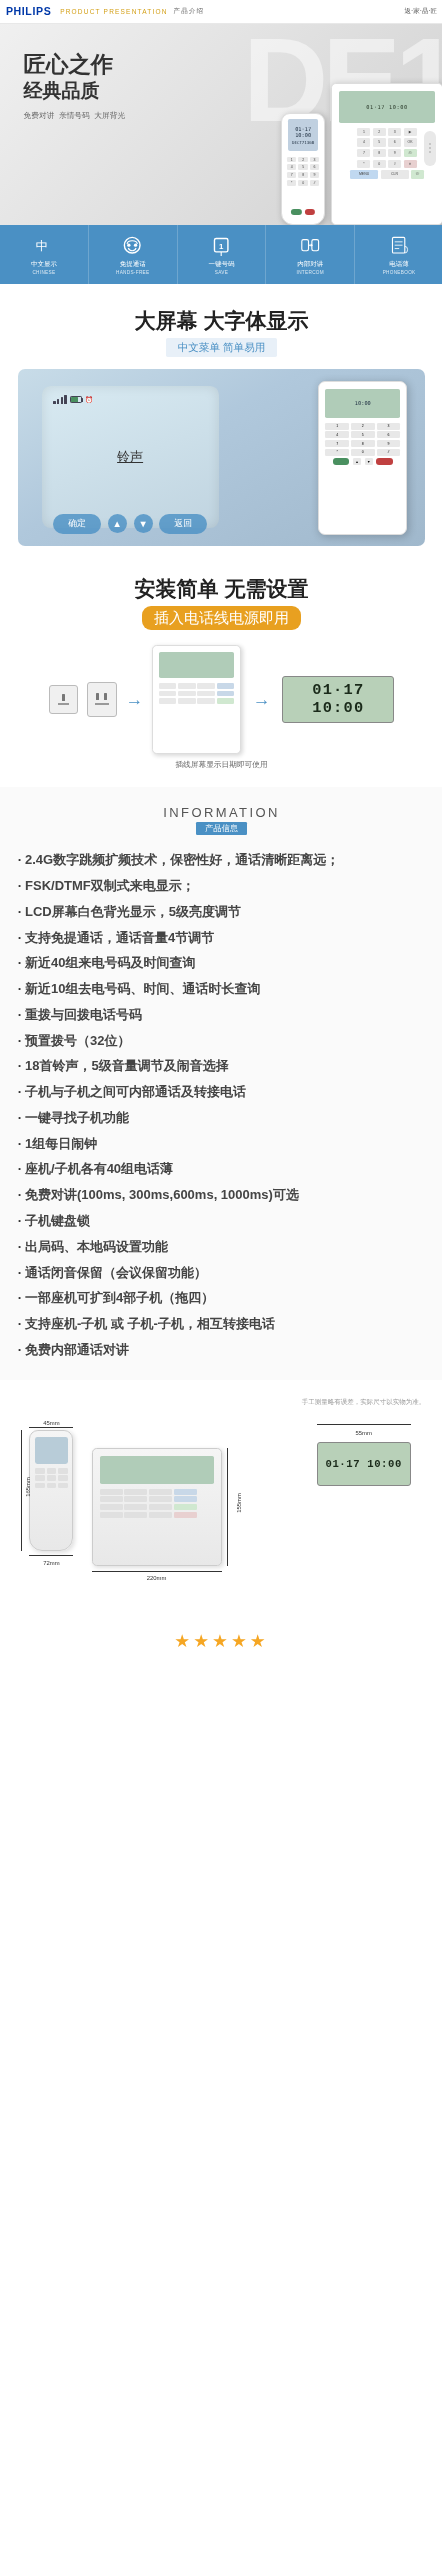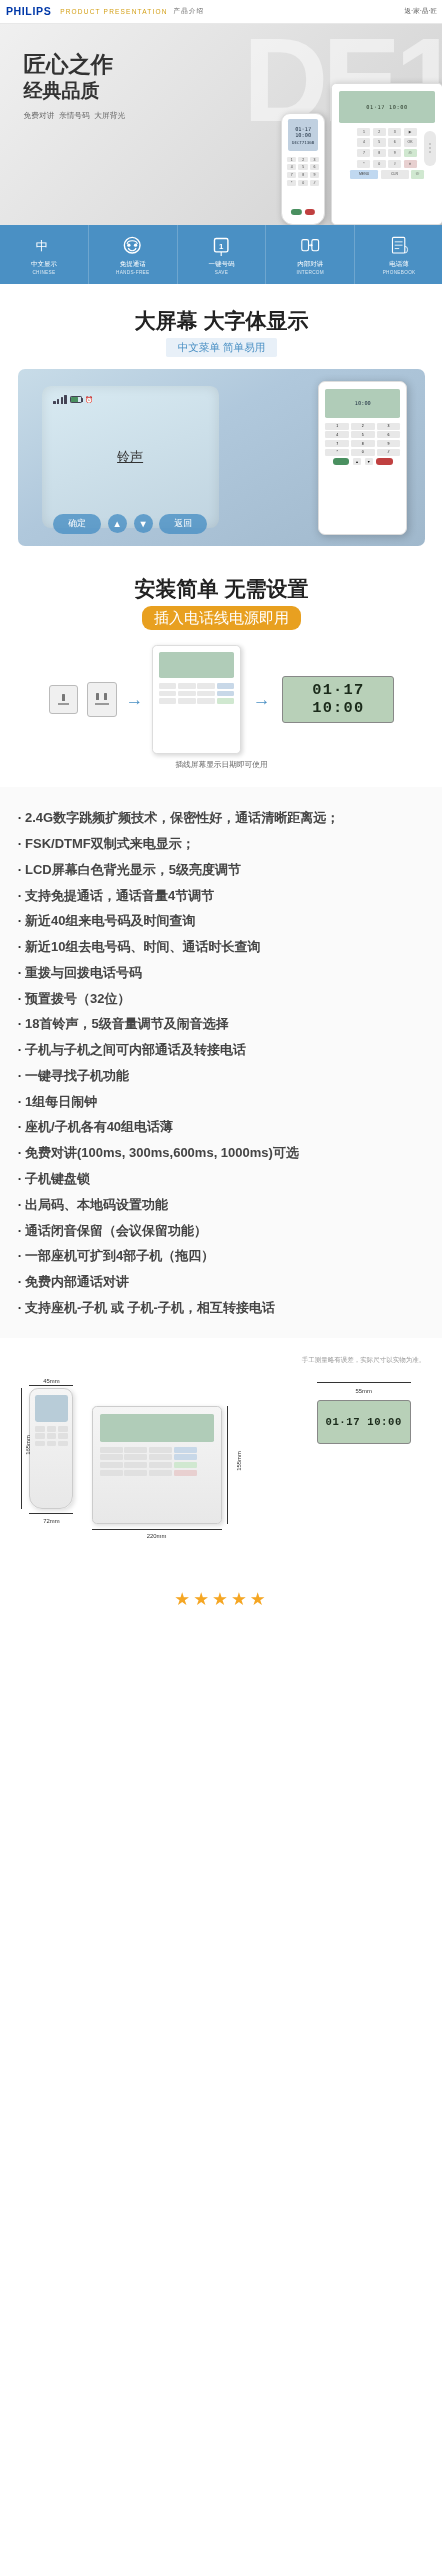--- a/index.html
+++ b/index.html
@@ -742,41 +742,45 @@
 
     <div style="display:flex;flex-direction:column;align-items:center;gap:3px;">
       <div class="lcd-big-display">01·17  10:00</div>
     </div>
   </div>
 
   <div class="install-caption">插线屏幕显示日期即可使用</div>
 </section>
 
 <section class="section-info">
+  <div class="info-header">
+    <div class="info-title-en">INFORMATION</div>
+    <div><span class="info-title-cn">产品信息</span></div>
+  </div>
   <ul class="info-list" id="info-list-ul">
   <li>2.4G数字跳频扩频技术，保密性好，通话清晰距离远；</li>
       <li>FSK/DTMF双制式来电显示；</li>
       <li>LCD屏幕白色背光显示，5级亮度调节</li>
       <li>支持免提通话，通话音量4节调节</li>
       <li>新近40组来电号码及时间查询</li>
       <li>新近10组去电号码、时间、通话时长查询</li>
       <li>重拨与回拨电话号码</li>
       <li>预置拨号（32位）</li>
       <li>18首铃声，5级音量调节及闹音选择</li>
       <li>子机与子机之间可内部通话及转接电话</li>
       <li>一键寻找子机功能</li>
       <li>1组每日闹钟</li>
       <li>座机/子机各有40组电话薄</li>
       <li>免费对讲(100ms, 300ms,600ms, 1000ms)可选</li>
       <li>子机键盘锁</li>
       <li>出局码、本地码设置功能</li>
       <li>通话闭音保留（会议保留功能）</li>
       <li>一部座机可扩到4部子机（拖四）</li>
+      <li>支持座机-子机 或 子机-子机，相互转接电话</li>
       <li>免费内部通话对讲</li>
-      <li>支持座机-子机 或 子机-子机，相互转接电话</li>
     </ul>
 </section>
 
 <section class="section-dimensions">
   <div class="dimensions-caption">手工测量略有误差，实际尺寸以实物为准。</div>
 
   <div class="dim-diagram-wrap">
 
     <div style="position:absolute;left:8.9px;top:17.7px;width:44px;height:121px;background:linear-gradient(180deg,#f5f5f5 0%,#e8e8e8 100%);border-radius:8.9px 8.9px 13px 13px;border:0.6px solid #ccc;box-shadow:1.2px 1.2px 4.7px rgba(0,0,0,0.12);">
       <div style="position:absolute;top:5.9px;left:4.7px;right:4.7px;height:26.6px;background:#b8ccd8;border-radius:2.4px;"></div>

